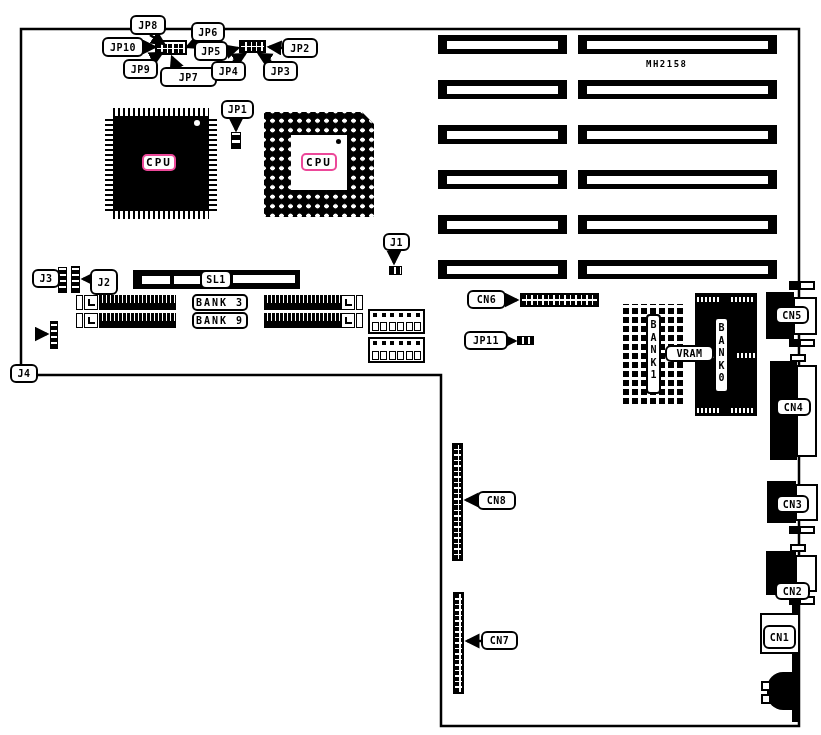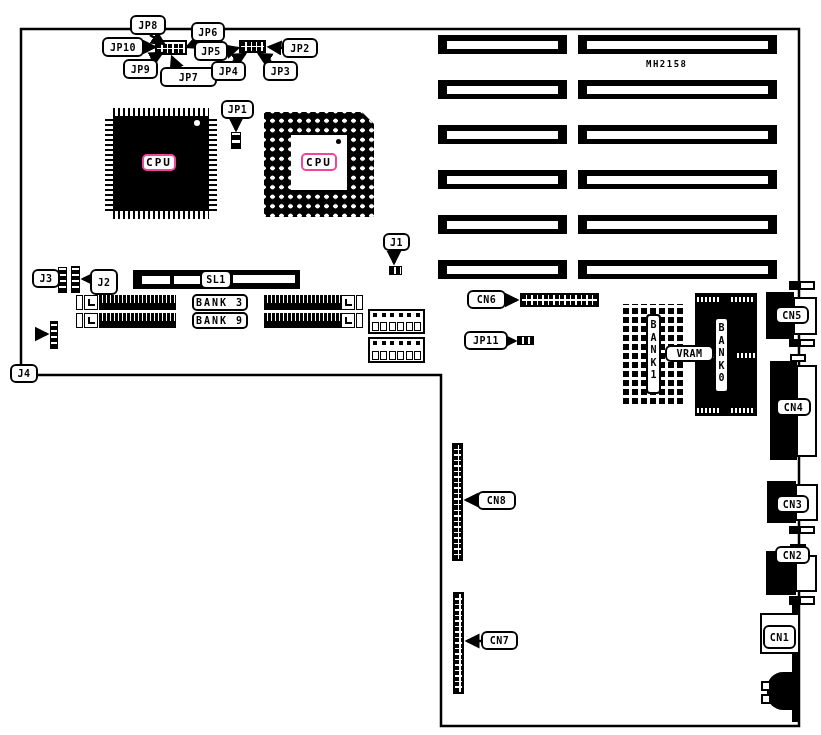--- a/index.html
+++ b/index.html
@@ -271,17 +271,17 @@
   <div class="callout" style="left:90px;top:269px;width:28px;height:26px;">J2</div>
   <div class="callout" style="left:10px;top:324px;width:28px;height:19px;margin-top:40px;">J4</div>
   <div class="callout" style="left:200px;top:270px;width:32px;height:19px;">SL1</div>
   <div class="callout" style="left:467px;top:290px;width:39px;height:19px;">CN6</div>
   <div class="callout" style="left:464px;top:331px;width:44px;height:19px;">JP11</div>
   <div class="callout" style="left:477px;top:491px;width:39px;height:19px;">CN8</div>
   <div class="callout" style="left:481px;top:631px;width:37px;height:19px;">CN7</div>
   <div class="callout" style="left:775px;top:306px;width:34px;height:18px;">CN5</div>
   <div class="callout" style="left:776px;top:398px;width:35px;height:18px;">CN4</div>
   <div class="callout" style="left:776px;top:495px;width:33px;height:18px;">CN3</div>
-  <div class="callout" style="left:775px;top:546px;width:35px;height:18px;">CN2</div>
+  <div class="callout" style="left:775px;top:582px;width:35px;height:18px;">CN2</div>
   <div class="callout" style="left:763px;top:625px;width:33px;height:24px;">CN1</div>
   <div class="callout" style="left:665px;top:345px;width:49px;height:17px;">VRAM</div>
 
 </div>
 
 </body></html>

